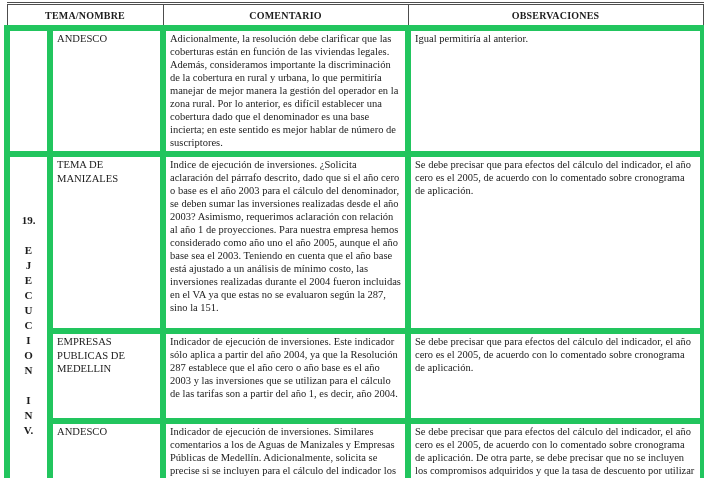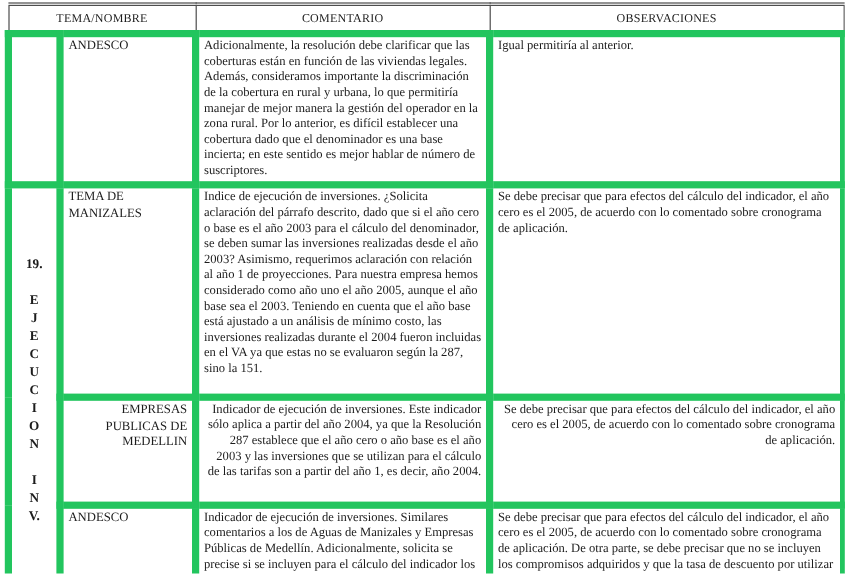--- a/index.html
+++ b/index.html
@@ -31,21 +31,21 @@
   }
   col.c-num  { width: 43px; }
   col.c-name { width: 113px; }
   col.c-com  { width: 245px; }
   col.c-obs  { width: 295px; }
   th {
     border: 1px solid #4d4d4d;
     border-bottom: 3px double #4d4d4d;
     height: 18px;
     font-size: 10px;
-    font-weight: normal;
+    font-weight: bold;
     text-align: center;
     vertical-align: middle;
     padding: 1px 2px;
     letter-spacing: 0.2px;
   }
   td {
     border: 6px solid #22c55e;
     vertical-align: top;
     padding: 1px 4px 2px 4px;
     font-size: 10.5px;
@@ -61,21 +61,21 @@
     font-size: 11px;
     padding-top: 56px;
   }
   .tema-line {
     line-height: 15px;
     min-height: 15px;
     white-space: pre;
   }
   tr.r1 > td { height: 116px; }
   tr.r2 > td { height: 168px; }
-  tr.r3 > td { height: 81px; text-align: right; }
+  tr.r3 > td { height: 81px; }
   tr.r4 > td { height: 79px; }
 </style>
 </head>
 <body>
 
 <div class="page">
   <table class="doc-table">
     <colgroup>
       <col class="c-num">
       <col class="c-name">

